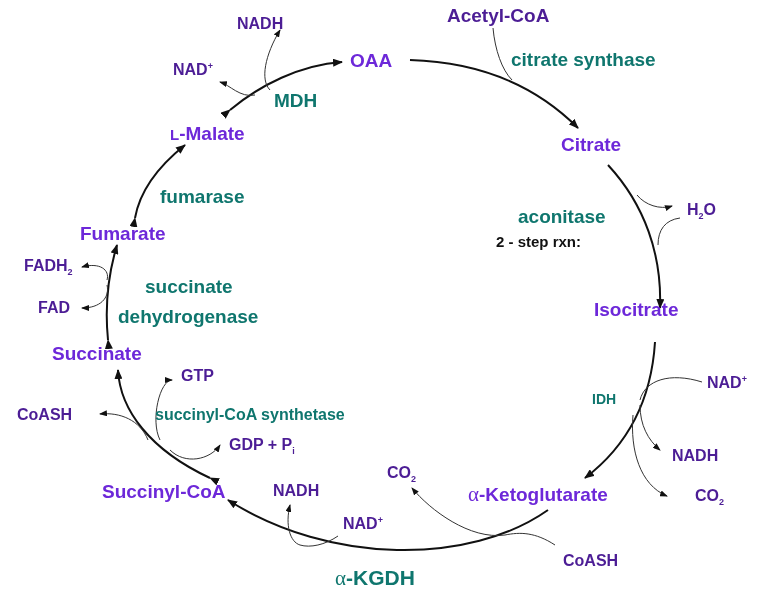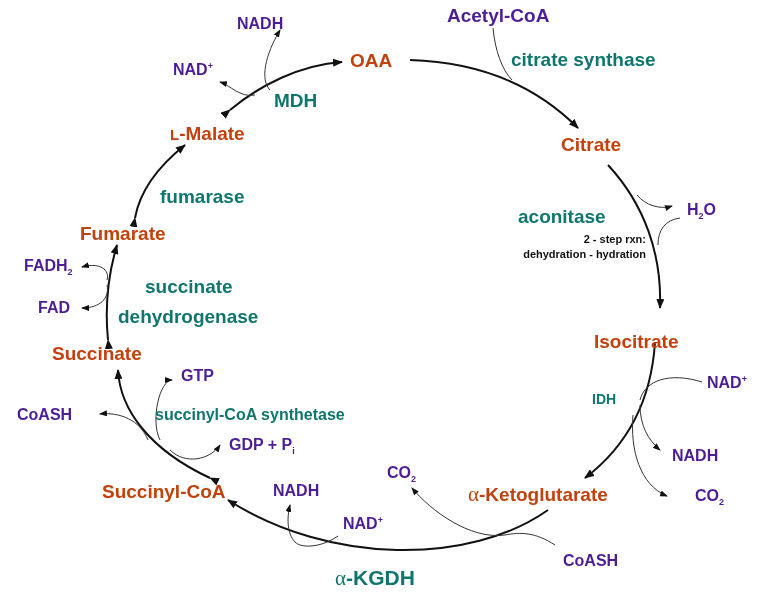--- a/index.html
+++ b/index.html
@@ -1,22 +1,22 @@
 <!DOCTYPE html>
 <html><head>
 <meta charset="utf-8">
 <style>
   html,body{margin:0;padding:0;background:#fff;}
   body{width:760px;height:600px;position:relative;overflow:hidden;font-family:"Liberation Sans",sans-serif;}
   svg{position:absolute;left:0;top:0;}
   .lbl{position:absolute;white-space:nowrap;font-weight:bold;line-height:1;}
-  .met{color:#c2410c;font-size:19px;}
+  .met{color:#6d28d9;font-size:19px;}
   .enz{color:#0f766e;font-size:19px;}
   .co{color:#4c1d95;font-size:16px;}
-  .note{color:#111;font-size:11px;text-align:right;line-height:1.35;}
+  .note{color:#111;font-size:15px;text-align:left;line-height:1.35;}
   sub,sup{font-size:9px;}
   .greek{font-family:"Liberation Serif",serif;font-weight:normal;font-size:21px;}
 </style>
 </head>
 <body>
 
 <svg width="760" height="600" viewBox="0 0 760 600">
   <defs>
     <marker id="ah" markerWidth="10" markerHeight="8" refX="9" refY="4" orient="auto" markerUnits="userSpaceOnUse">
       <path d="M0,0 L10,4 L0,8 Z" fill="#111"></path>
@@ -64,32 +64,31 @@
     <path d="M107,280 C110,270 100,262 82,267" marker-end="url(#ahs)"></path>
     <path d="M107,285 C110,298 100,308 82,308" marker-end="url(#ahs)"></path>
 
     <path d="M270,90 C260,80 265,55 280,30" marker-end="url(#ahs)"></path>
     <path d="M255,95 C240,98 230,85 220,82" marker-end="url(#ahs)"></path>
   </g>
 </svg>
 
 <div class="lbl met" style="left:350px;top:51px">OAA</div>
 <div class="lbl met" style="left:561px;top:135px">Citrate</div>
-<div class="lbl met" style="left:594px;top:332px">Isocitrate</div>
+<div class="lbl met" style="left:594px;top:300px">Isocitrate</div>
 <div class="lbl met" style="left:468px;top:484px"><span class="greek">α</span><span>-Ketoglutarate</span></div>
 <div class="lbl met" style="left:102px;top:482px">Succinyl-CoA</div>
 <div class="lbl met" style="left:52px;top:344px">Succinate</div>
 <div class="lbl met" style="left:80px;top:224px">Fumarate</div>
 <div class="lbl met" style="left:170px;top:124px"><span style="font-size:15px">L</span><span>-Malate</span></div>
 
 <div class="lbl enz" style="left:511px;top:50px">citrate synthase</div>
 <div class="lbl enz" style="left:518px;top:207px">aconitase</div>
 <div class="lbl note" style="left:496px;top:232px;width:150px">
   <div>2 - step rxn:</div>
-  <div>dehydration - hydration</div>
 </div>
 <div class="lbl enz" style="left:592px;top:392px;font-size:14px">IDH</div>
 <div class="lbl enz" style="left:335px;top:567px;font-size:21px"><span class="greek">α</span><span>-KGDH</span></div>
 <div class="lbl enz" style="left:155px;top:407px;font-size:16px">succinyl-CoA synthetase</div>
 <div class="lbl enz" style="left:145px;top:277px">succinate</div>
 <div class="lbl enz" style="left:118px;top:307px">dehydrogenase</div>
 <div class="lbl enz" style="left:160px;top:187px">fumarase</div>
 <div class="lbl enz" style="left:274px;top:91px">MDH</div>
 
 <div class="lbl co" style="left:447px;top:6px;font-size:19px">Acetyl-CoA</div>

